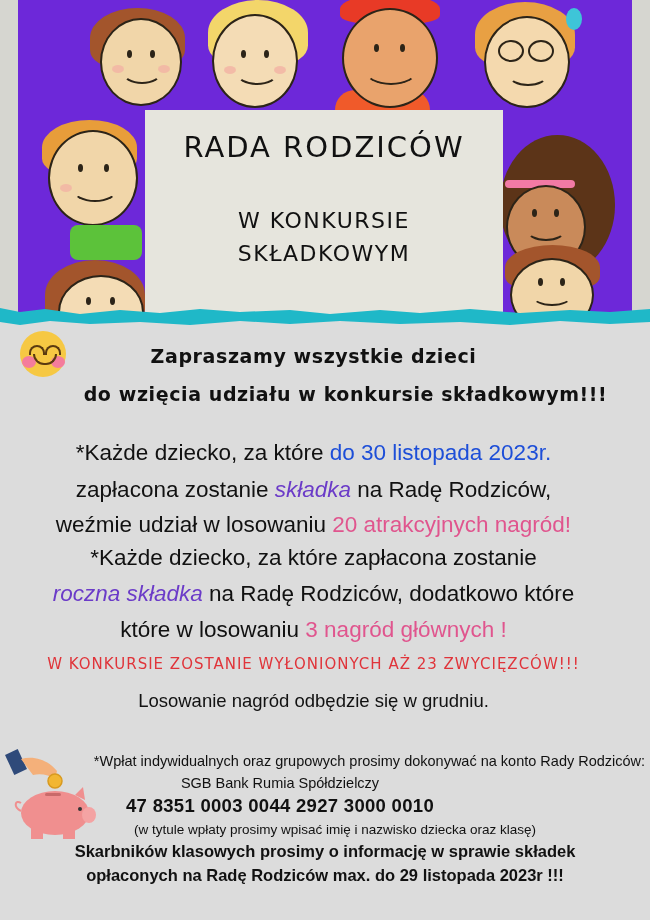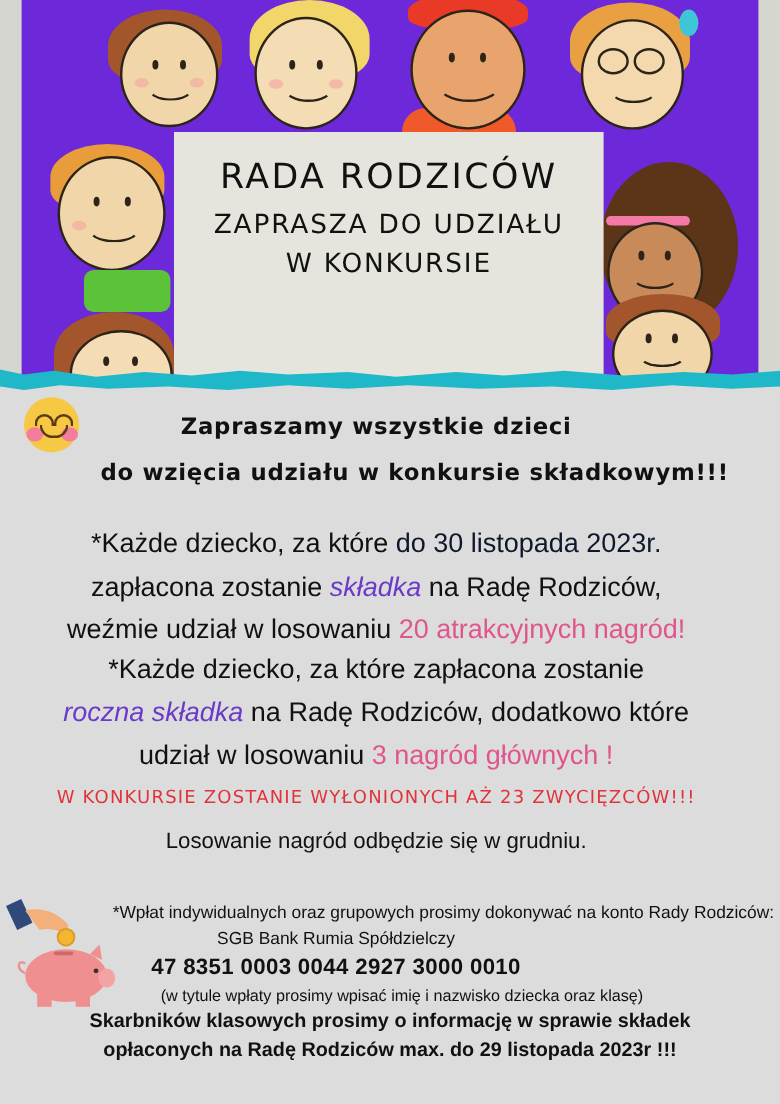--- a/index.html
+++ b/index.html
@@ -47,21 +47,21 @@
   .emoji .ch { position:absolute; width:14px; height:12px; background:#f47c9c; border-radius:50%; }
   .emoji .ey { position:absolute; width:12px; height:8px; border:2.5px solid #5a3a10; border-bottom:none; border-radius:10px 10px 0 0; }
   .emoji .mo { position:absolute; left:13px; top:23px; width:20px; height:9px; border:2.5px solid #5a3a10; border-top:none; border-radius:0 0 12px 12px; }
   .line {
     position: absolute; left: 0; width: 627px; text-align: center; white-space: nowrap;
   }
   .hand {
     font-family: "DejaVu Sans", sans-serif; font-weight: bold; font-size: 19px; letter-spacing: 0.6px;
   }
   .big { font-size: 22.5px; }
-  .red { color: #0f172a; }
+  .red { color: #1d4ed8; }
   .purple { color: #6b3bc8; font-style: italic; }
   .pink { color: #e0558e; }
   .caps {
     font-family: "DejaVu Sans", sans-serif; font-size: 15px; letter-spacing: 1px; color: #e0343a;
   }
   .small { font-size: 14.5px; }
   .iban { font-size: 18.5px; font-weight: bold; letter-spacing: .3px; }
   .bold { font-size: 16.5px; font-weight: bold; }
   .piggy { position:absolute; left: 5px; top: 745px; width: 95px; height: 95px; }
 </style>
@@ -148,22 +148,22 @@
     <div class="hair" style="left:505px;top:245px;width:95px;height:45px;background:#a3552c;"></div>
     <div class="kid" style="left:510px;top:258px;width:80px;height:70px;background:#f1d6a9;">
       <div class="eye" style="left:26px;top:18px;"></div>
         <div class="eye" style="left:48px;top:18px;"></div>
       <div class="smile" style="left:20px;top:26px;width:36px;height:16px;"></div>
     </div>
   </div>
 
   <div class="board">
     <div class="board-title bt1">RADA RODZICÓW</div>
-    <div class="board-title bt2">ZAPRASZA DO UDZIAŁU</div>
     <div class="board-title bt3">W KONKURSIE</div>
+    <div class="board-title bt4">SKŁADKOWYM</div>
   </div>
 </div>
 
 <svg class="wave" viewBox="0 0 650 30" preserveAspectRatio="none">
   <path d="M0,8 L20,12 L45,9 L80,14 L120,10 L160,13 L200,9 L240,12 L290,10 L330,14 L380,10 L420,13 L470,9 L520,13 L570,10 L610,12 L650,9 L650,22 L610,24 L560,21 L510,25 L460,22 L400,24 L340,21 L290,24 L240,21 L190,25 L140,22 L90,24 L50,21 L20,25 L0,22 Z" fill="#1fb8c8"></path>
 </svg>
 
 <div class="emoji">
   <div class="ey" style="left:9px;top:14px;"></div>
   <div class="ey" style="left:25px;top:14px;"></div>
@@ -183,21 +183,21 @@
 </div>
 <div class="line big" style="top:512px;">
   <span>weźmie udział w losowaniu </span><span class="pink">20 atrakcyjnych nagród!</span>
 </div>
 
 <div class="line big" style="top:545px;">*Każde dziecko, za które zapłacona zostanie</div>
 <div class="line big" style="top:581px;">
   <span class="purple">roczna składka</span><span> na Radę Rodziców, dodatkowo które</span>
 </div>
 <div class="line big" style="top:617px;">
-  <span>udział w losowaniu </span><span class="pink">3 nagród głównych !</span>
+  <span>które w losowaniu </span><span class="pink">3 nagród głównych !</span>
 </div>
 
 <div class="line caps" style="top:655px;">W KONKURSIE ZOSTANIE WYŁONIONYCH AŻ 23 ZWYCIĘZCÓW!!!</div>
 <div class="line" style="top:690px;font-size:18.5px;">Losowanie nagród odbędzie się w grudniu.</div>
 
 <svg class="piggy" viewBox="0 0 95 95">
   <rect x="4" y="6" width="14" height="22" fill="#2f4a7a" transform="rotate(-25 11 17)"></rect>
   <path d="M16,14 C30,10 44,16 52,26 L50,34 C44,30 36,28 28,30 Z" fill="#f4b07a"></path>
   <circle cx="50" cy="36" r="7" fill="#f2b632" stroke="#d89a20" stroke-width="1.5"></circle>
   <ellipse cx="50" cy="68" rx="34" ry="22" fill="#f08f8f"></ellipse>

